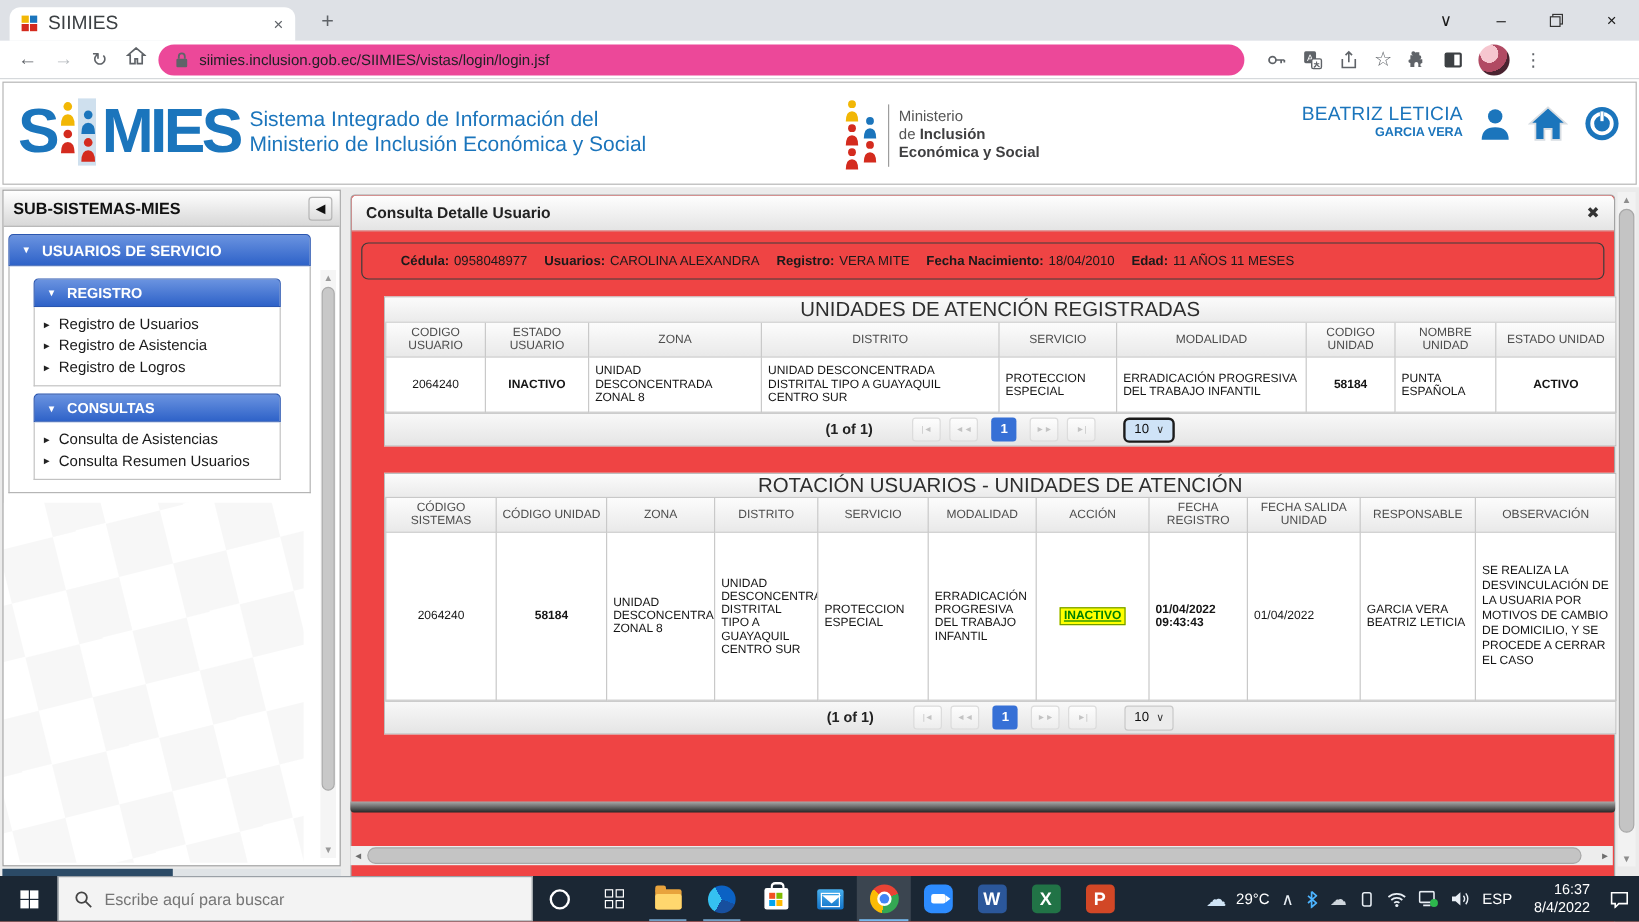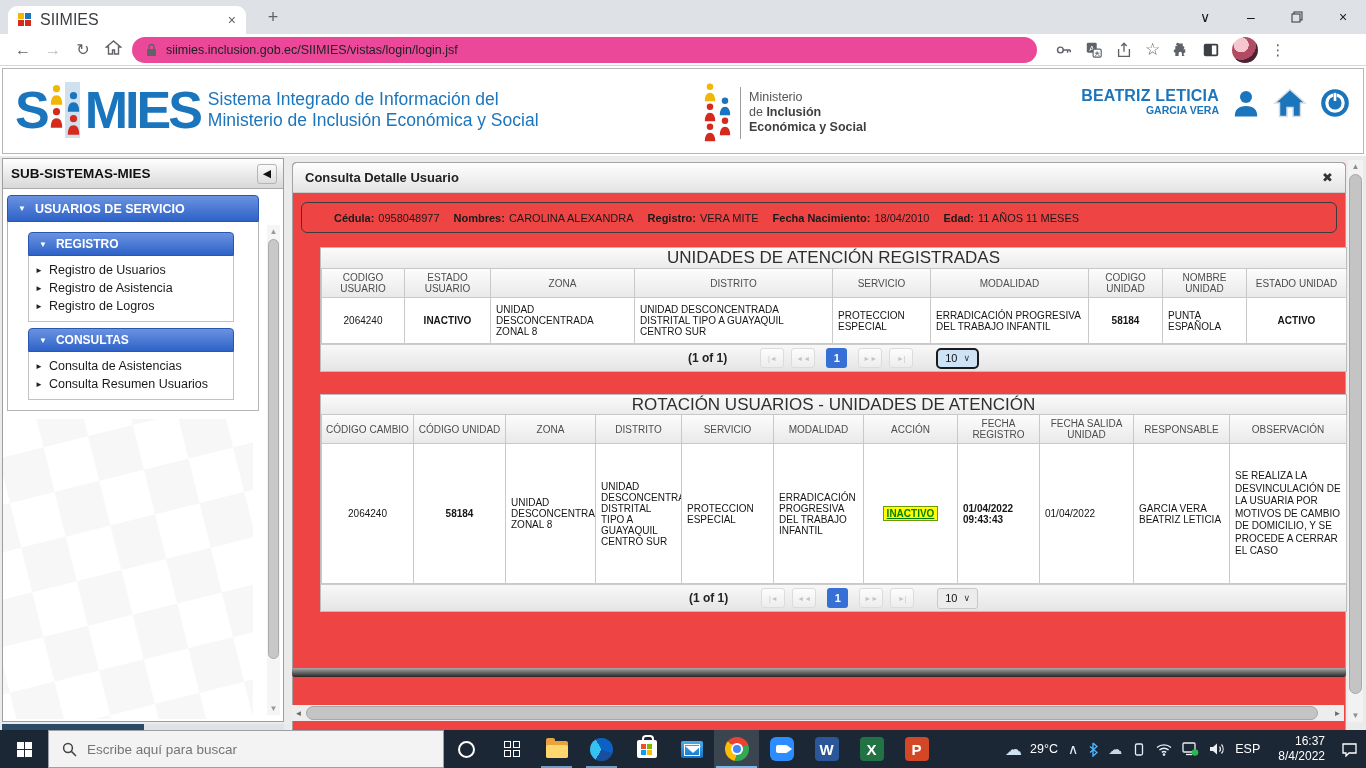--- a/index.html
+++ b/index.html
@@ -47,21 +47,21 @@
   .subtitle{margin-left:8px;color:#1b75bc;font-size:17.5px;line-height:21px}
   .ministry{position:absolute;left:700px;top:14px;display:flex;align-items:center;gap:8px}
   .min-people{display:flex;gap:1px}
   .min-col{display:flex;flex-direction:column;gap:1px}
   .min-col.m2{margin-top:14px}
   .min-divider{width:1px;height:52px;background:#9d9d9d}
   .min-text{font-size:12.5px;color:#555;line-height:15px}
   .min-text b{color:#3f3f41}
   .userbox{position:absolute;right:12px;top:18px;display:flex;align-items:center;gap:12px}
   .username{text-align:right;color:#1b75bc;line-height:15px}
-  .username .nm{font-size:16px;font-weight:bold;letter-spacing:.2px}
+  .username .nm{font-size:16px;font-weight:normal;letter-spacing:.2px}
   .username .sn{font-size:10.5px;font-weight:bold}
   .hicon{display:block}
 
   
   #workspace{position:absolute;left:0;top:156px;width:1366px;height:574px;background:#ebebeb}
 
   
   #sidebar{position:absolute;left:2px;top:2px;width:282px;height:564px;background:#fff;
     border:1px solid #9f9f9f;overflow:hidden}
   #sb-title{height:30px;background:linear-gradient(#ffffff,#d8d8d8);border-bottom:1px solid #aaa;
@@ -424,21 +424,21 @@
     </div>
 
     <div id="mainpanel">
       <div id="mp-titlebar">
         <span id="mp-title">Consulta Detalle Usuario</span>
         <span id="mp-close">✖</span>
       </div>
 
       <div id="infobox">
         <span class="uif"><b>Cédula:</b><span>0958048977</span></span>
-        <span class="uif"><b>Nombres:</b><span>CAROLINA ALEXANDRA</span></span>
+        <span class="uif"><b>Usuarios:</b><span>CAROLINA ALEXANDRA</span></span>
         <span class="uif"><b>Registro:</b><span>VERA MITE</span></span>
         <span class="uif"><b>Fecha Nacimiento:</b><span>18/04/2010</span></span>
         <span class="uif"><b>Edad:</b><span>11 AÑOS 11 MESES</span></span>
       </div>
 
       <div class="tbl" id="t1wrap">
         <div class="tbl-title">UNIDADES DE ATENCIÓN REGISTRADAS</div>
         <table id="t1">
           <colgroup>
             <col style="width:83px">
@@ -501,21 +501,21 @@
             <col style="width:92px">
               <col style="width:90px">
               <col style="width:94px">
               <col style="width:82px">
             <col style="width:94px">
               <col style="width:96px">
               <col style="width:117px">
           </colgroup>
           <tbody>
               <tr>
-            <th>CÓDIGO CAMBIO</th>
+            <th>CÓDIGO SISTEMAS</th>
             <th>CÓDIGO UNIDAD</th>
             <th>ZONA</th>
             <th>DISTRITO</th>
             <th>SERVICIO</th>
             <th>MODALIDAD</th>
             <th>ACCIÓN</th>
             <th>FECHA REGISTRO</th>
             <th>FECHA SALIDA UNIDAD</th>
             <th>RESPONSABLE</th>
             <th>OBSERVACIÓN</th>

